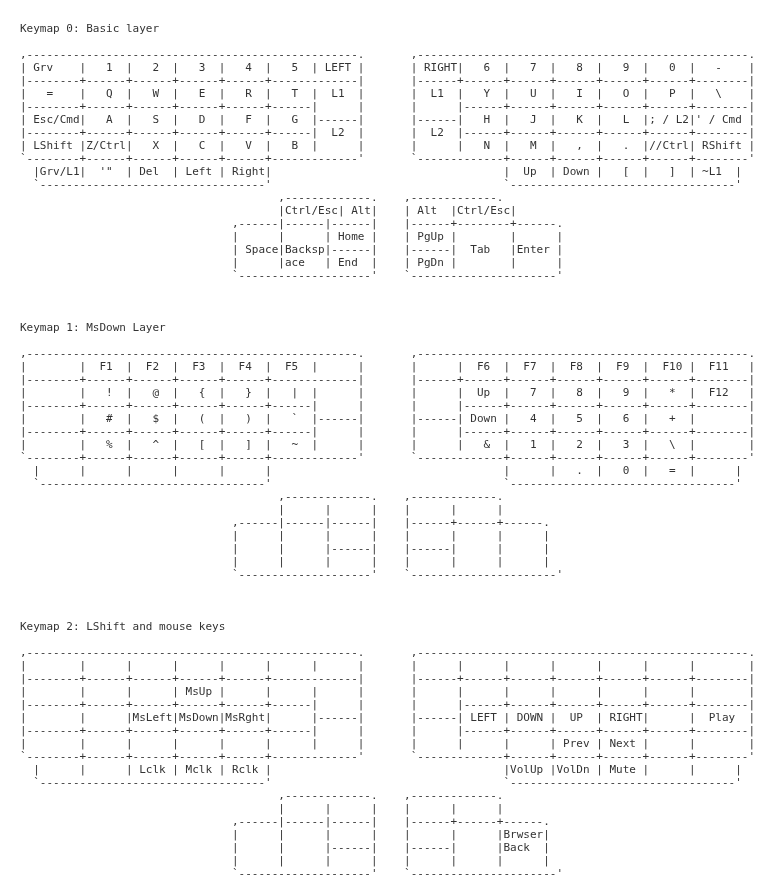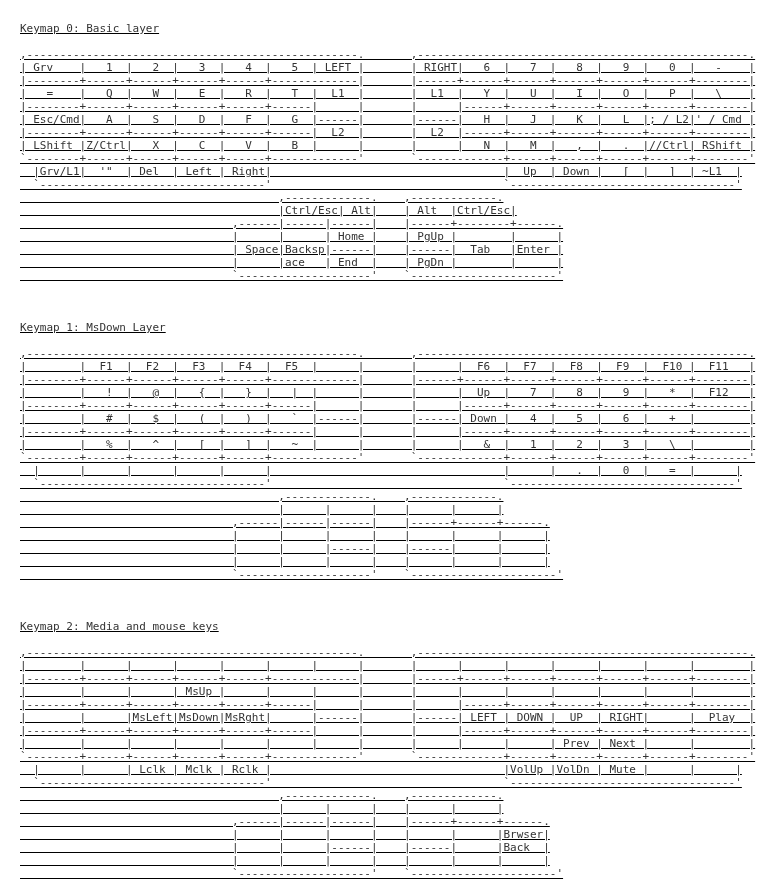--- a/index.html
+++ b/index.html
@@ -15,21 +15,21 @@
     overflow: hidden;
   }
   pre {
     margin: 0;
     font-family: "DejaVu Sans Mono", "Liberation Mono", monospace;
     font-size: 11px;
     line-height: 13px;
     color: #333333;
     white-space: pre;
   }
-  .keymap-section { margin: 0 4px 39px 0; text-decoration: underline; }
+  .keymap-section { margin: 0 4px 39px 0; }
   .keymap-section .art { margin-top: 13px; }
 </style>
 </head>
 <body style="background: rgb(255, 255, 255);">
 
 <div>
 
   <section class="keymap-section">
     <pre class="title" style="color: rgb(51, 51, 51);">Keymap 0: Basic layer</pre>
     <pre class="art" style="color: rgb(51, 51, 51);">,--------------------------------------------------.       ,--------------------------------------------------.
@@ -68,21 +68,21 @@
                                        ,-------------.    ,-------------.
                                        |      |      |    |      |      |
                                 ,------|------|------|    |------+------+------.
                                 |      |      |      |    |      |      |      |
                                 |      |      |------|    |------|      |      |
                                 |      |      |      |    |      |      |      |
                                 `--------------------'    `----------------------'</pre>
   </section>
 
   <section class="keymap-section">
-    <pre class="title" style="color: rgb(51, 51, 51);">Keymap 2: Media and mouse keys</pre>
+    <pre class="title" style="color: rgb(51, 51, 51);">Keymap 2: LShift and mouse keys</pre>
     <pre class="art" style="color: rgb(51, 51, 51);">,--------------------------------------------------.       ,--------------------------------------------------.
 |        |      |      |      |      |      |      |       |      |      |      |      |      |      |        |
 |--------+------+------+------+------+-------------|       |------+------+------+------+------+------+--------|
 |        |      |      | MsUp |      |      |      |       |      |      |      |      |      |      |        |
 |--------+------+------+------+------+------|      |       |      |------+------+------+------+------+--------|
 |        |      |MsLeft|MsDown|MsRght|      |------|       |------| LEFT | DOWN |  UP  | RIGHT|      |  Play  |
 |--------+------+------+------+------+------|      |       |      |------+------+------+------+------+--------|
 |        |      |      |      |      |      |      |       |      |      |      | Prev | Next |      |        |
 `--------+------+------+------+------+-------------'       `-------------+------+------+------+------+--------'
   |      |      | Lclk | Mclk | Rclk |                                   |VolUp |VolDn | Mute |      |      |

